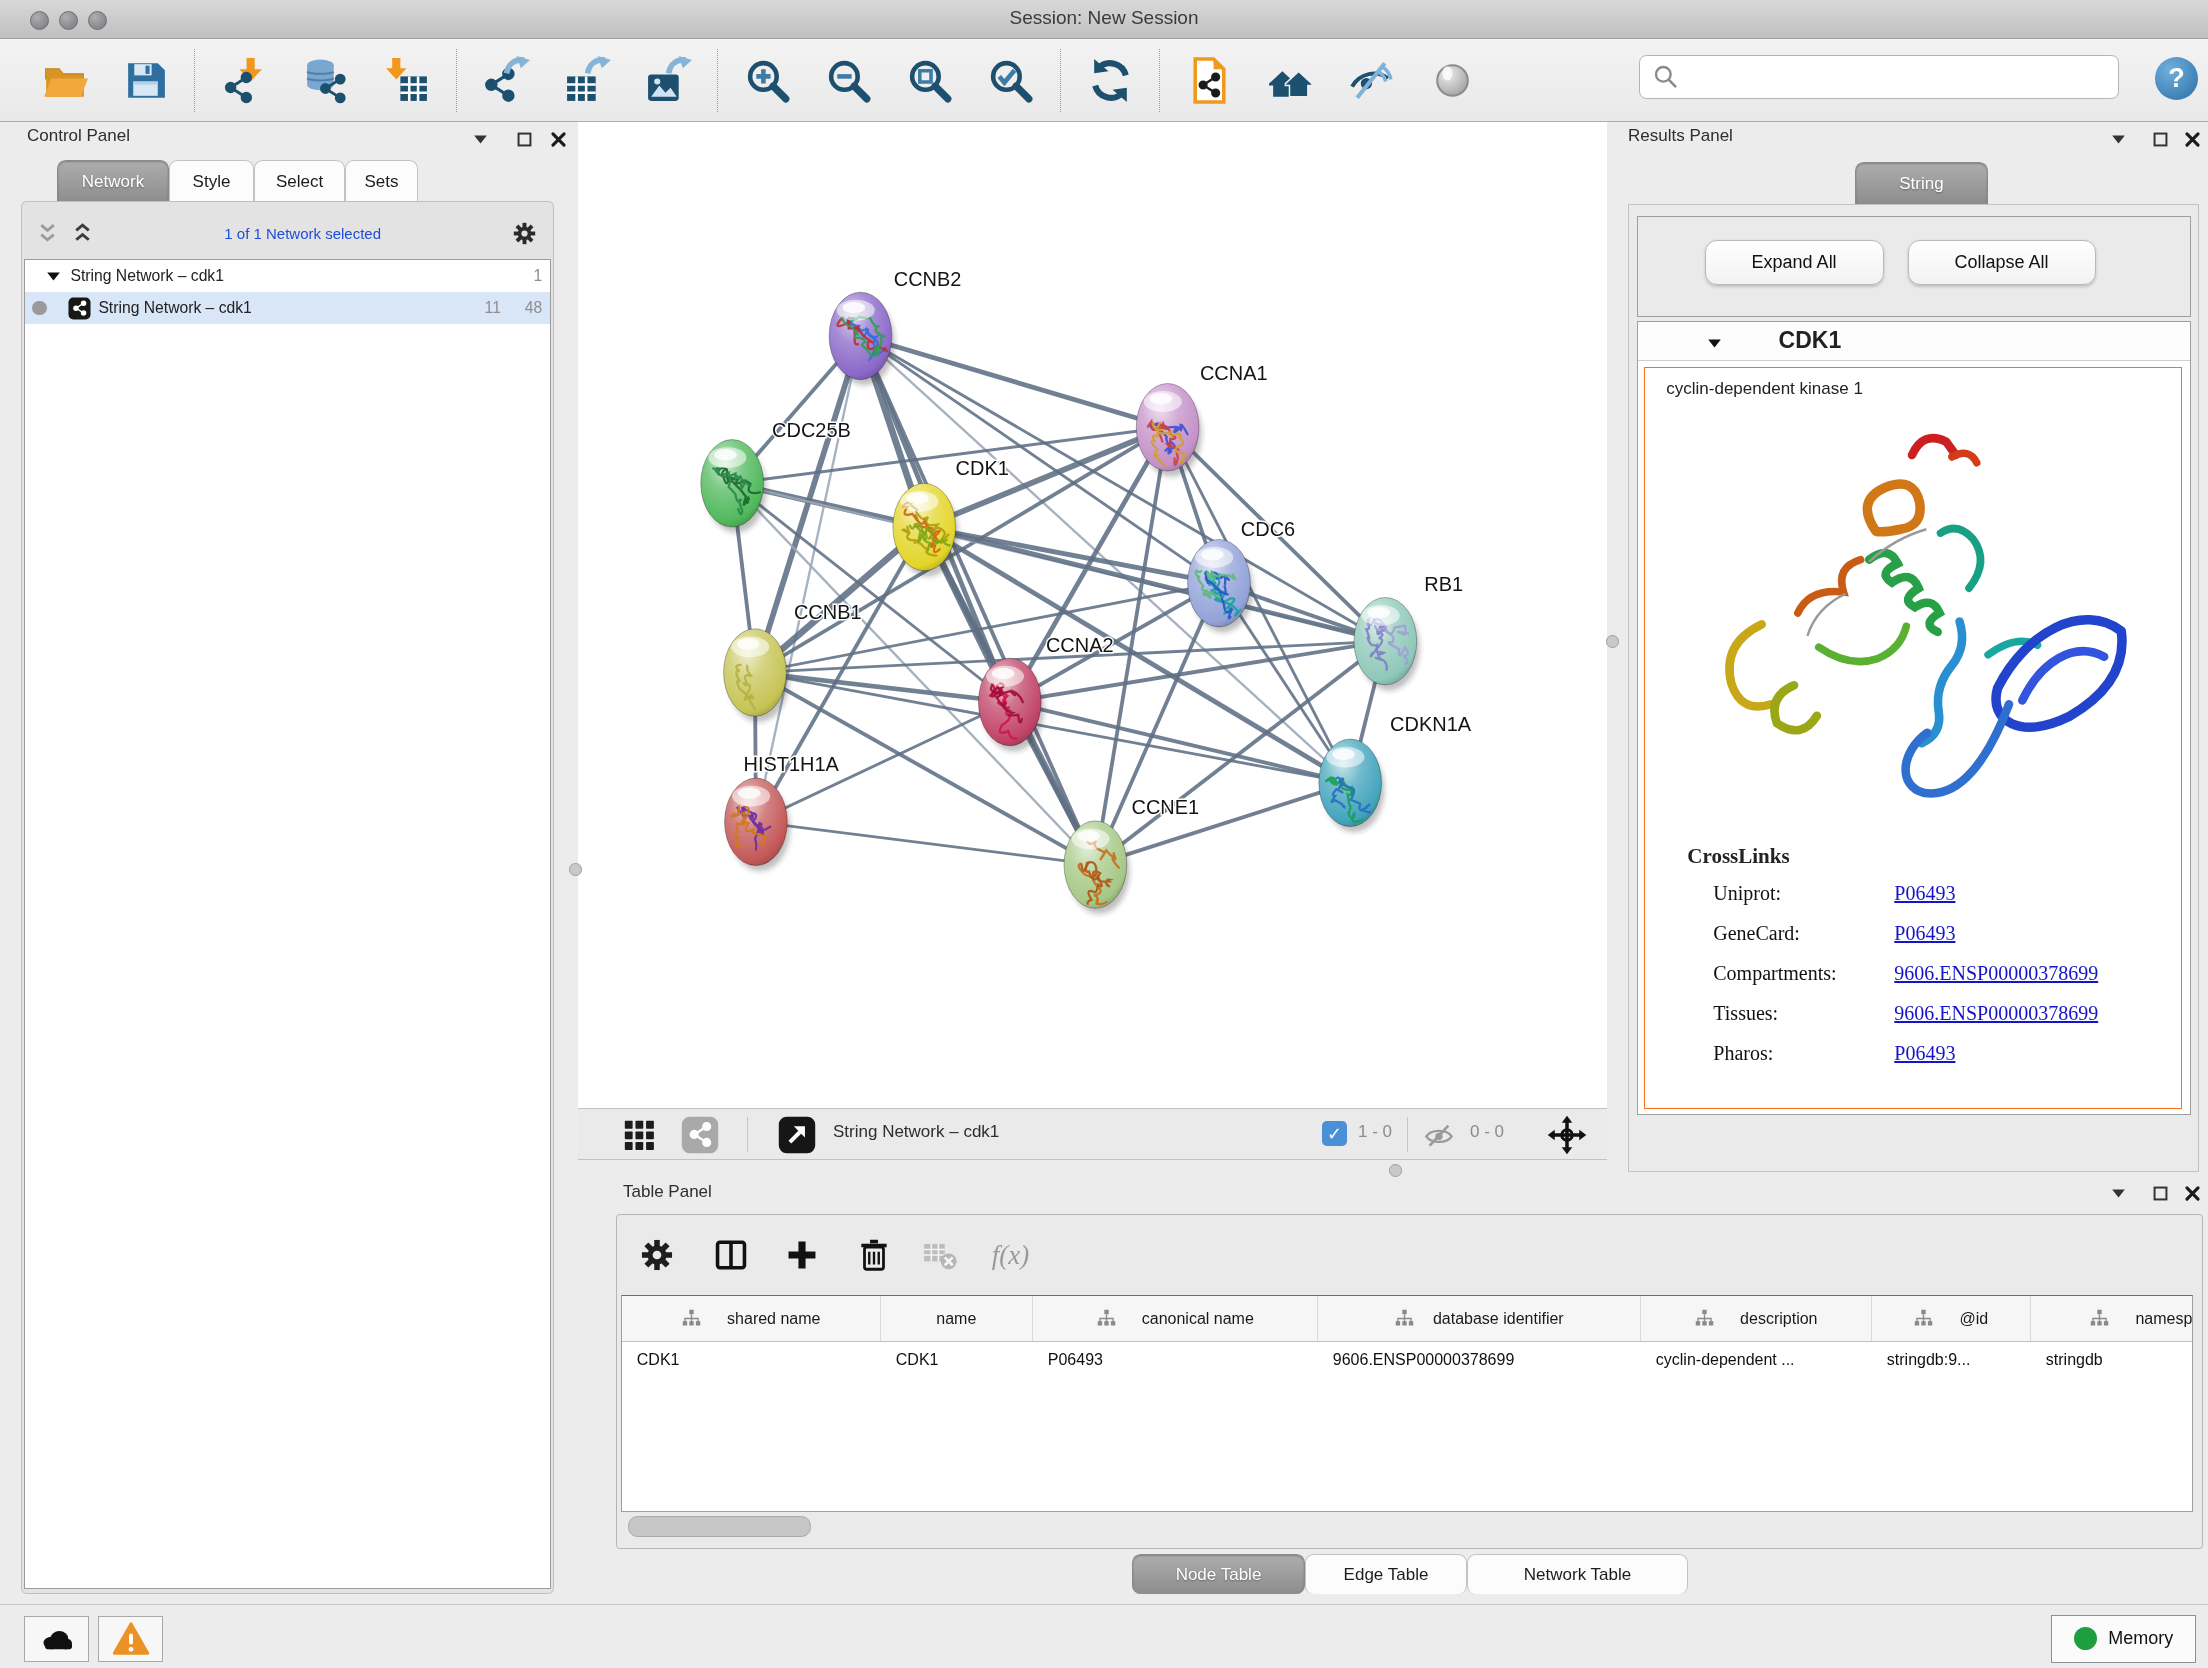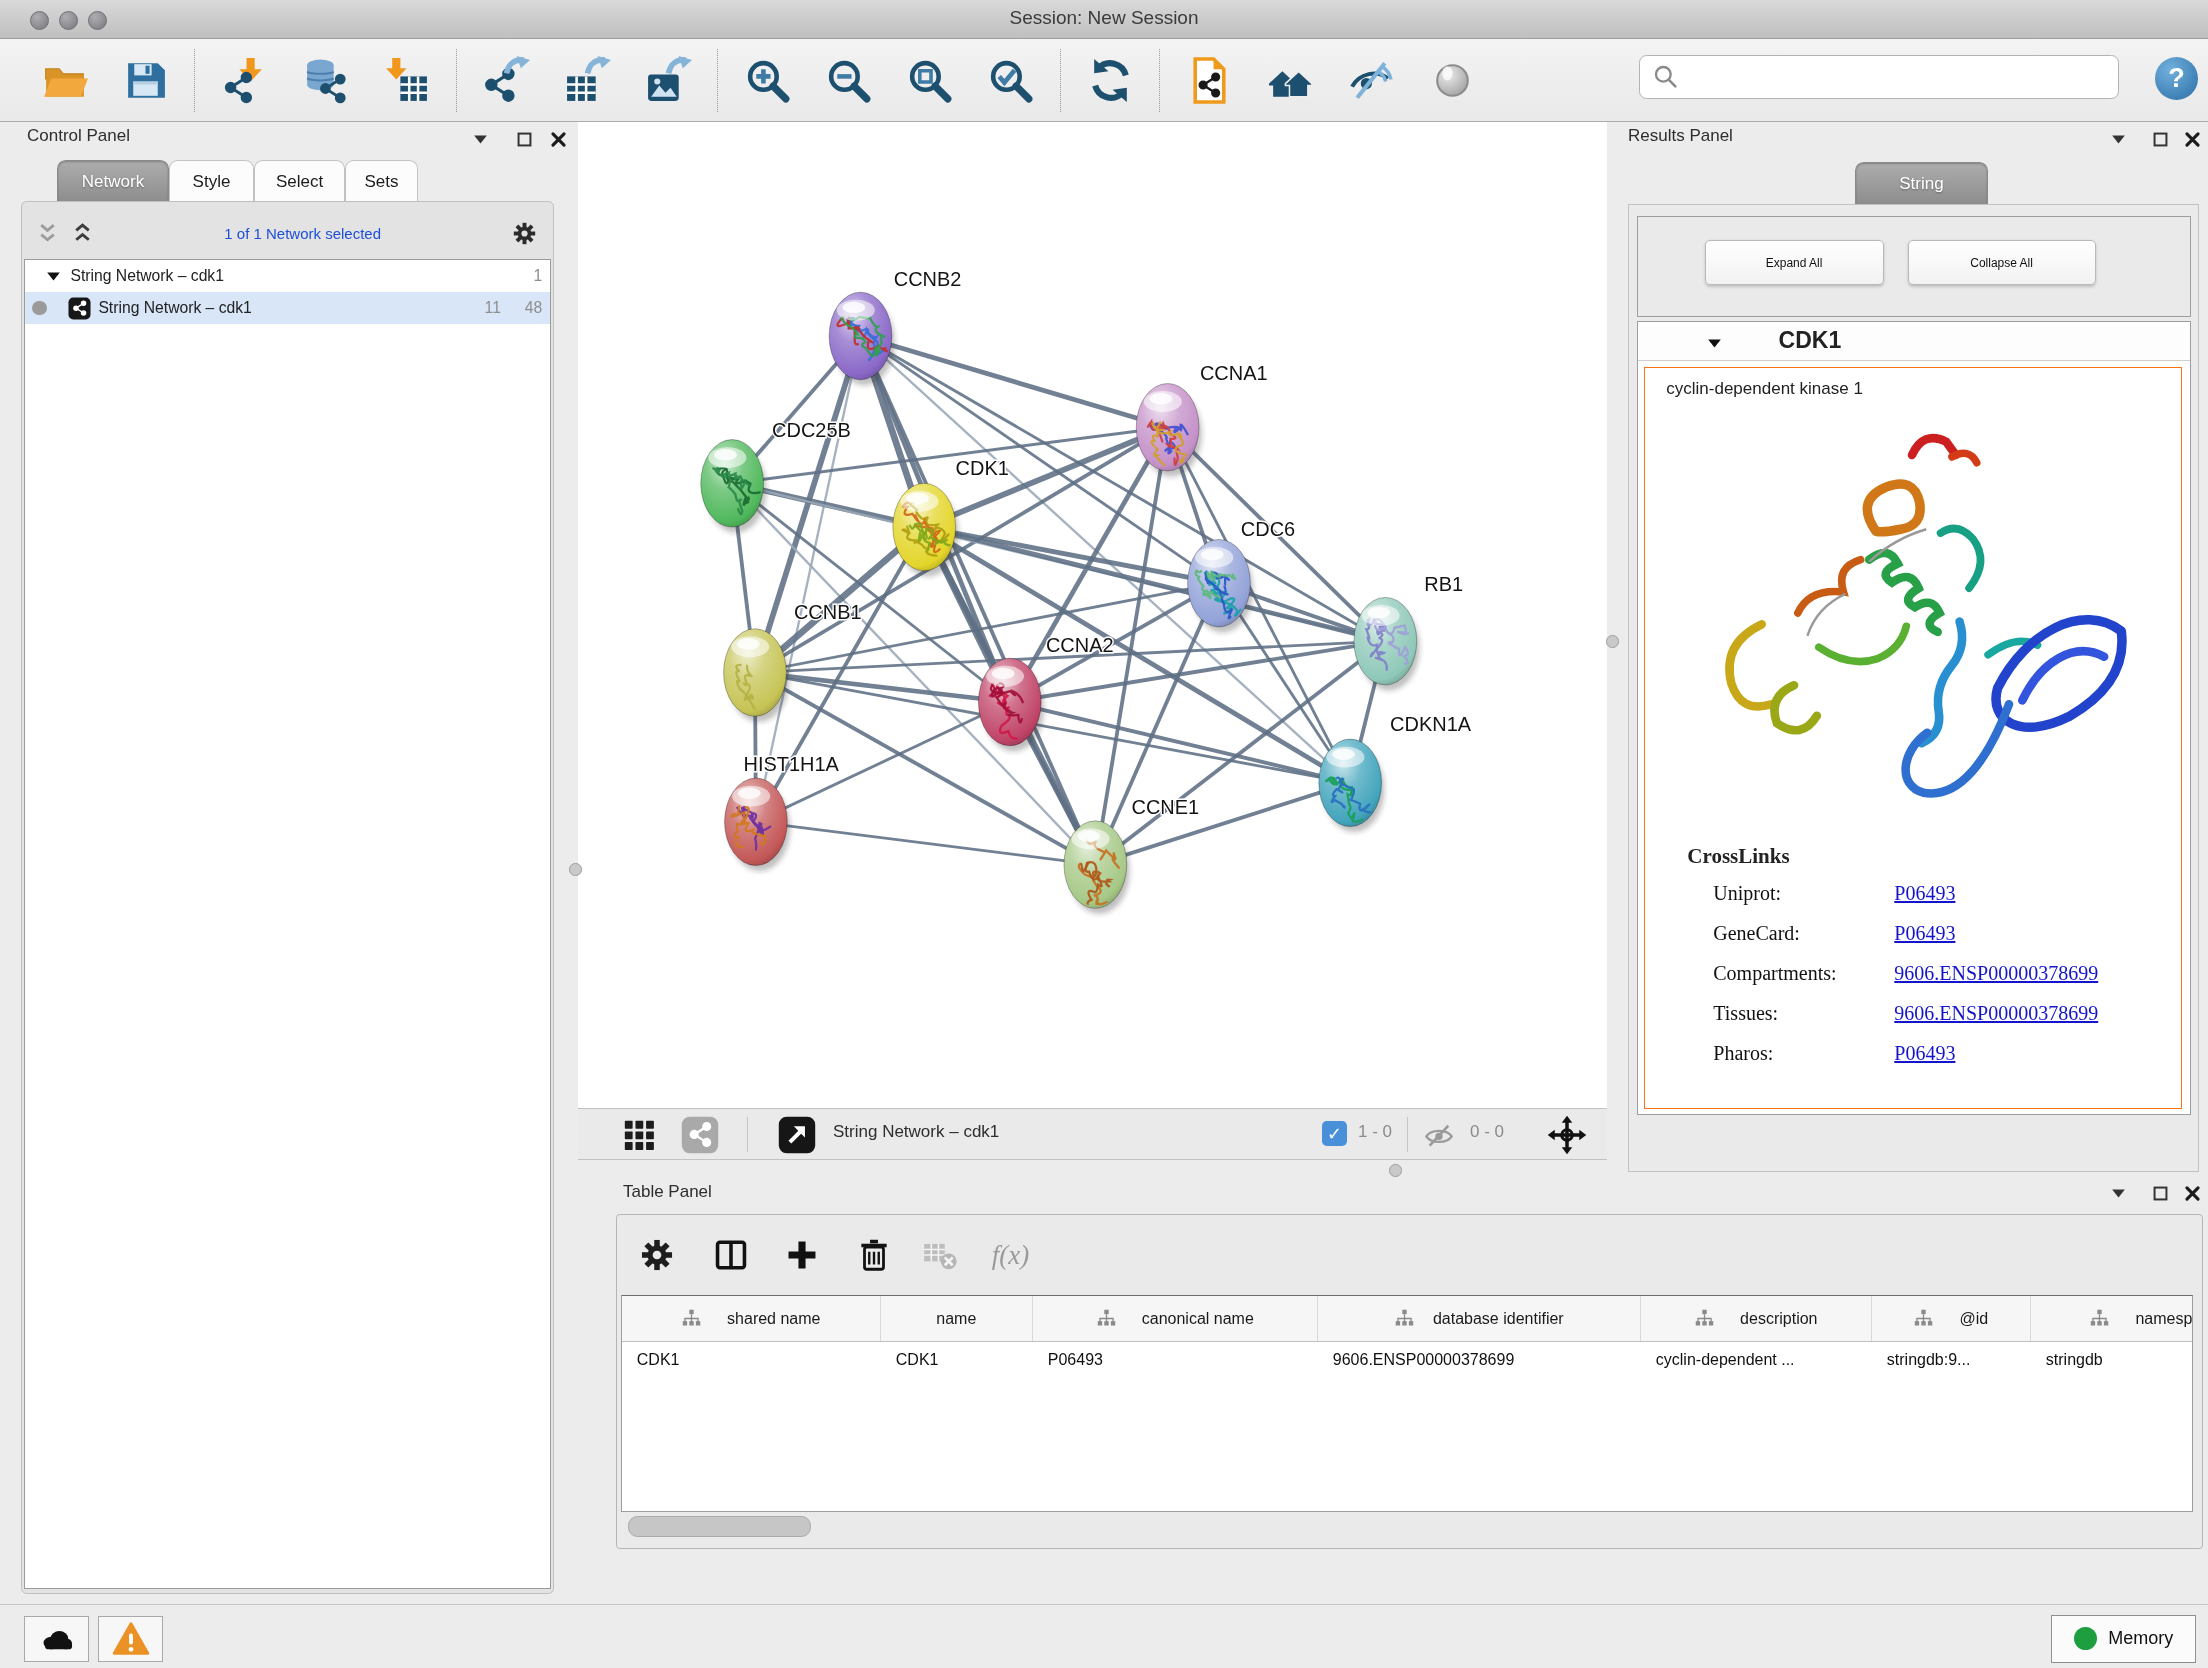--- a/index.html
+++ b/index.html
@@ -44,22 +44,22 @@
     border-top:1px solid #c2c2c2;border-bottom:1px solid #c2c2c2;}
   .nb-div{top:7.6px;width:0;height:35px;border-left:1px solid #c6c6c6;}
   #nb-title{font-size:17px;color:#2e2e2e;top:13.3px;}
   .nb-count{font-size:17px;color:#8b8b8b;top:13.3px;}
   #nb-check{width:25px;height:25px;border-radius:4.8px;background:#4a90d9;color:#fff;font-size:18px;
     display:flex;align-items:center;justify-content:center;top:12.4px;}
   .split-dot{width:10.5px;height:10.5px;border-radius:50%;background:#c9c9c9;border:1px solid #9f9f9f;}
   
   #rp-outer{left:1628px;top:204px;width:569px;height:966px;background:#eaeaea;border:1px solid #c2c2c2;}
   #rp-btnbox{left:7.6px;top:11.4px;width:552px;height:99px;background:#eaeaea;border:1px solid #9e9e9e;}
-  .aqua-btn{height:43px;background:linear-gradient(#ffffff,#f2f2f2);border:1px solid #b9b9b9;border-radius:5px;
-    box-shadow:0 1.9px 2.9px rgba(0,0,0,.18);display:flex;align-items:center;justify-content:center;font-size:12px;color:#111;}
+  .aqua-btn{height:43px;background:linear-gradient(#ffffff,#f2f2f2);border:1px solid #b9b9b9;border-radius:12px;
+    box-shadow:0 1.9px 2.9px rgba(0,0,0,.18);display:flex;align-items:center;justify-content:center;font-size:18px;color:#111;}
   #rp-card{left:7.6px;top:116px;width:552px;height:792px;background:#fff;border:1px solid #9e9e9e;}
   #rp-card-head{left:0;top:0;width:100%;height:38px;border-bottom:1px solid #cfcfcf;background:#fdfdfd;}
   #rp-card-body{left:6.7px;top:45px;width:536px;height:740px;border:1px solid #f97316;}
   .xl-row{font-family:"Liberation Serif",serif;font-size:20px;color:#111;}
   .xl-link{font-family:"Liberation Serif",serif;font-size:20px;color:#1414cc;text-decoration:underline;}
   
   #tp-box{left:616px;top:1214px;width:1585px;height:333px;background:#eaeaea;border:1px solid #b5b5b5;border-radius:3.8px;}
   #tp-table{left:3.8px;top:80px;width:1570px;height:215px;background:#fff;border:1px solid #9e9e9e;
     border-top:1.9px solid #6e6e6e;overflow:hidden;}
   #tp-header{display:flex;height:45px;background:#f6f6f6;border-bottom:1px solid #c0c0c0;}
@@ -969,20 +969,25 @@
           <div class="td" style="width: 323px;">9606.ENSP00000378699</div>
           <div class="td" style="width: 231px;">cyclin-dependent ...</div>
           <div class="td" style="width: 159px;">stringdb:9...</div>
           <div class="td" style="width: 247px;">stringdb</div>
         </div>
     </div>
     <div id="tp-scroll" class="abs">
       <div id="tp-thumb" class="abs"></div>
     </div>
   </div>
+  <div id="tp-tabs" class="abs" style="left:1132px;top:1554px;display:flex">
+      <div class="tab sel" style="width: 173px; border-radius: 8.6px; height: 40px;">Node Table</div>
+      <div class="tab" style="width: 162px; border-radius: 8.6px; height: 40px;">Edge Table</div>
+      <div class="tab" style="width: 221px; border-radius: 8.6px; height: 40px;">Network Table</div>
+    </div>
 
   <div id="statusbar" class="abs">
     <div class="abs sb-btn" style="left:24px;top:11.4px">
         <span id="sb-cloud">
           <svg width="38" height="38" viewBox="0 0 48 48">
             <ellipse cx="17" cy="29" rx="10" ry="8" fill="#111"></ellipse>
             <ellipse cx="27" cy="23" rx="11" ry="9" fill="#111"></ellipse>
             <ellipse cx="35" cy="30" rx="8" ry="7" fill="#111"></ellipse>
             <rect x="9" y="29" width="34" height="8" rx="4" fill="#111"></rect>
           </svg>

